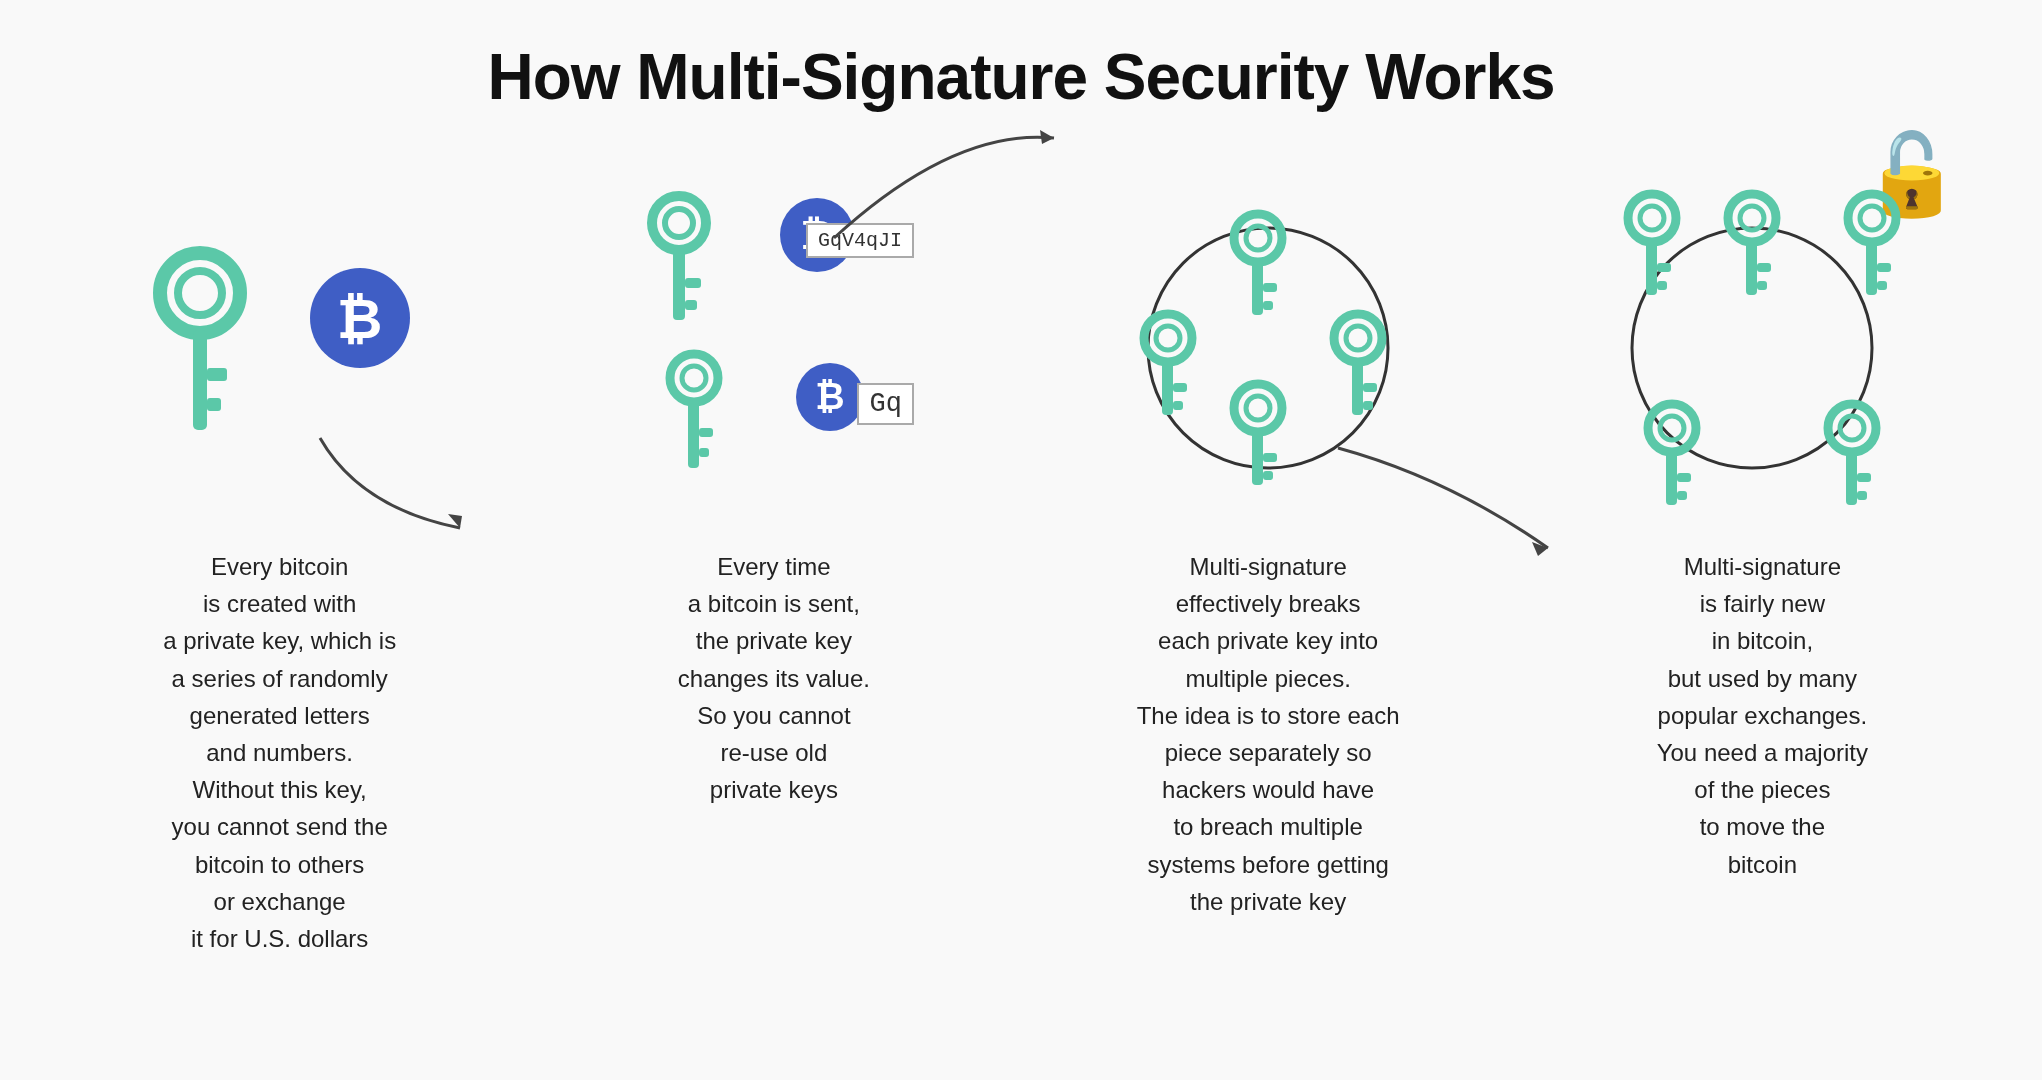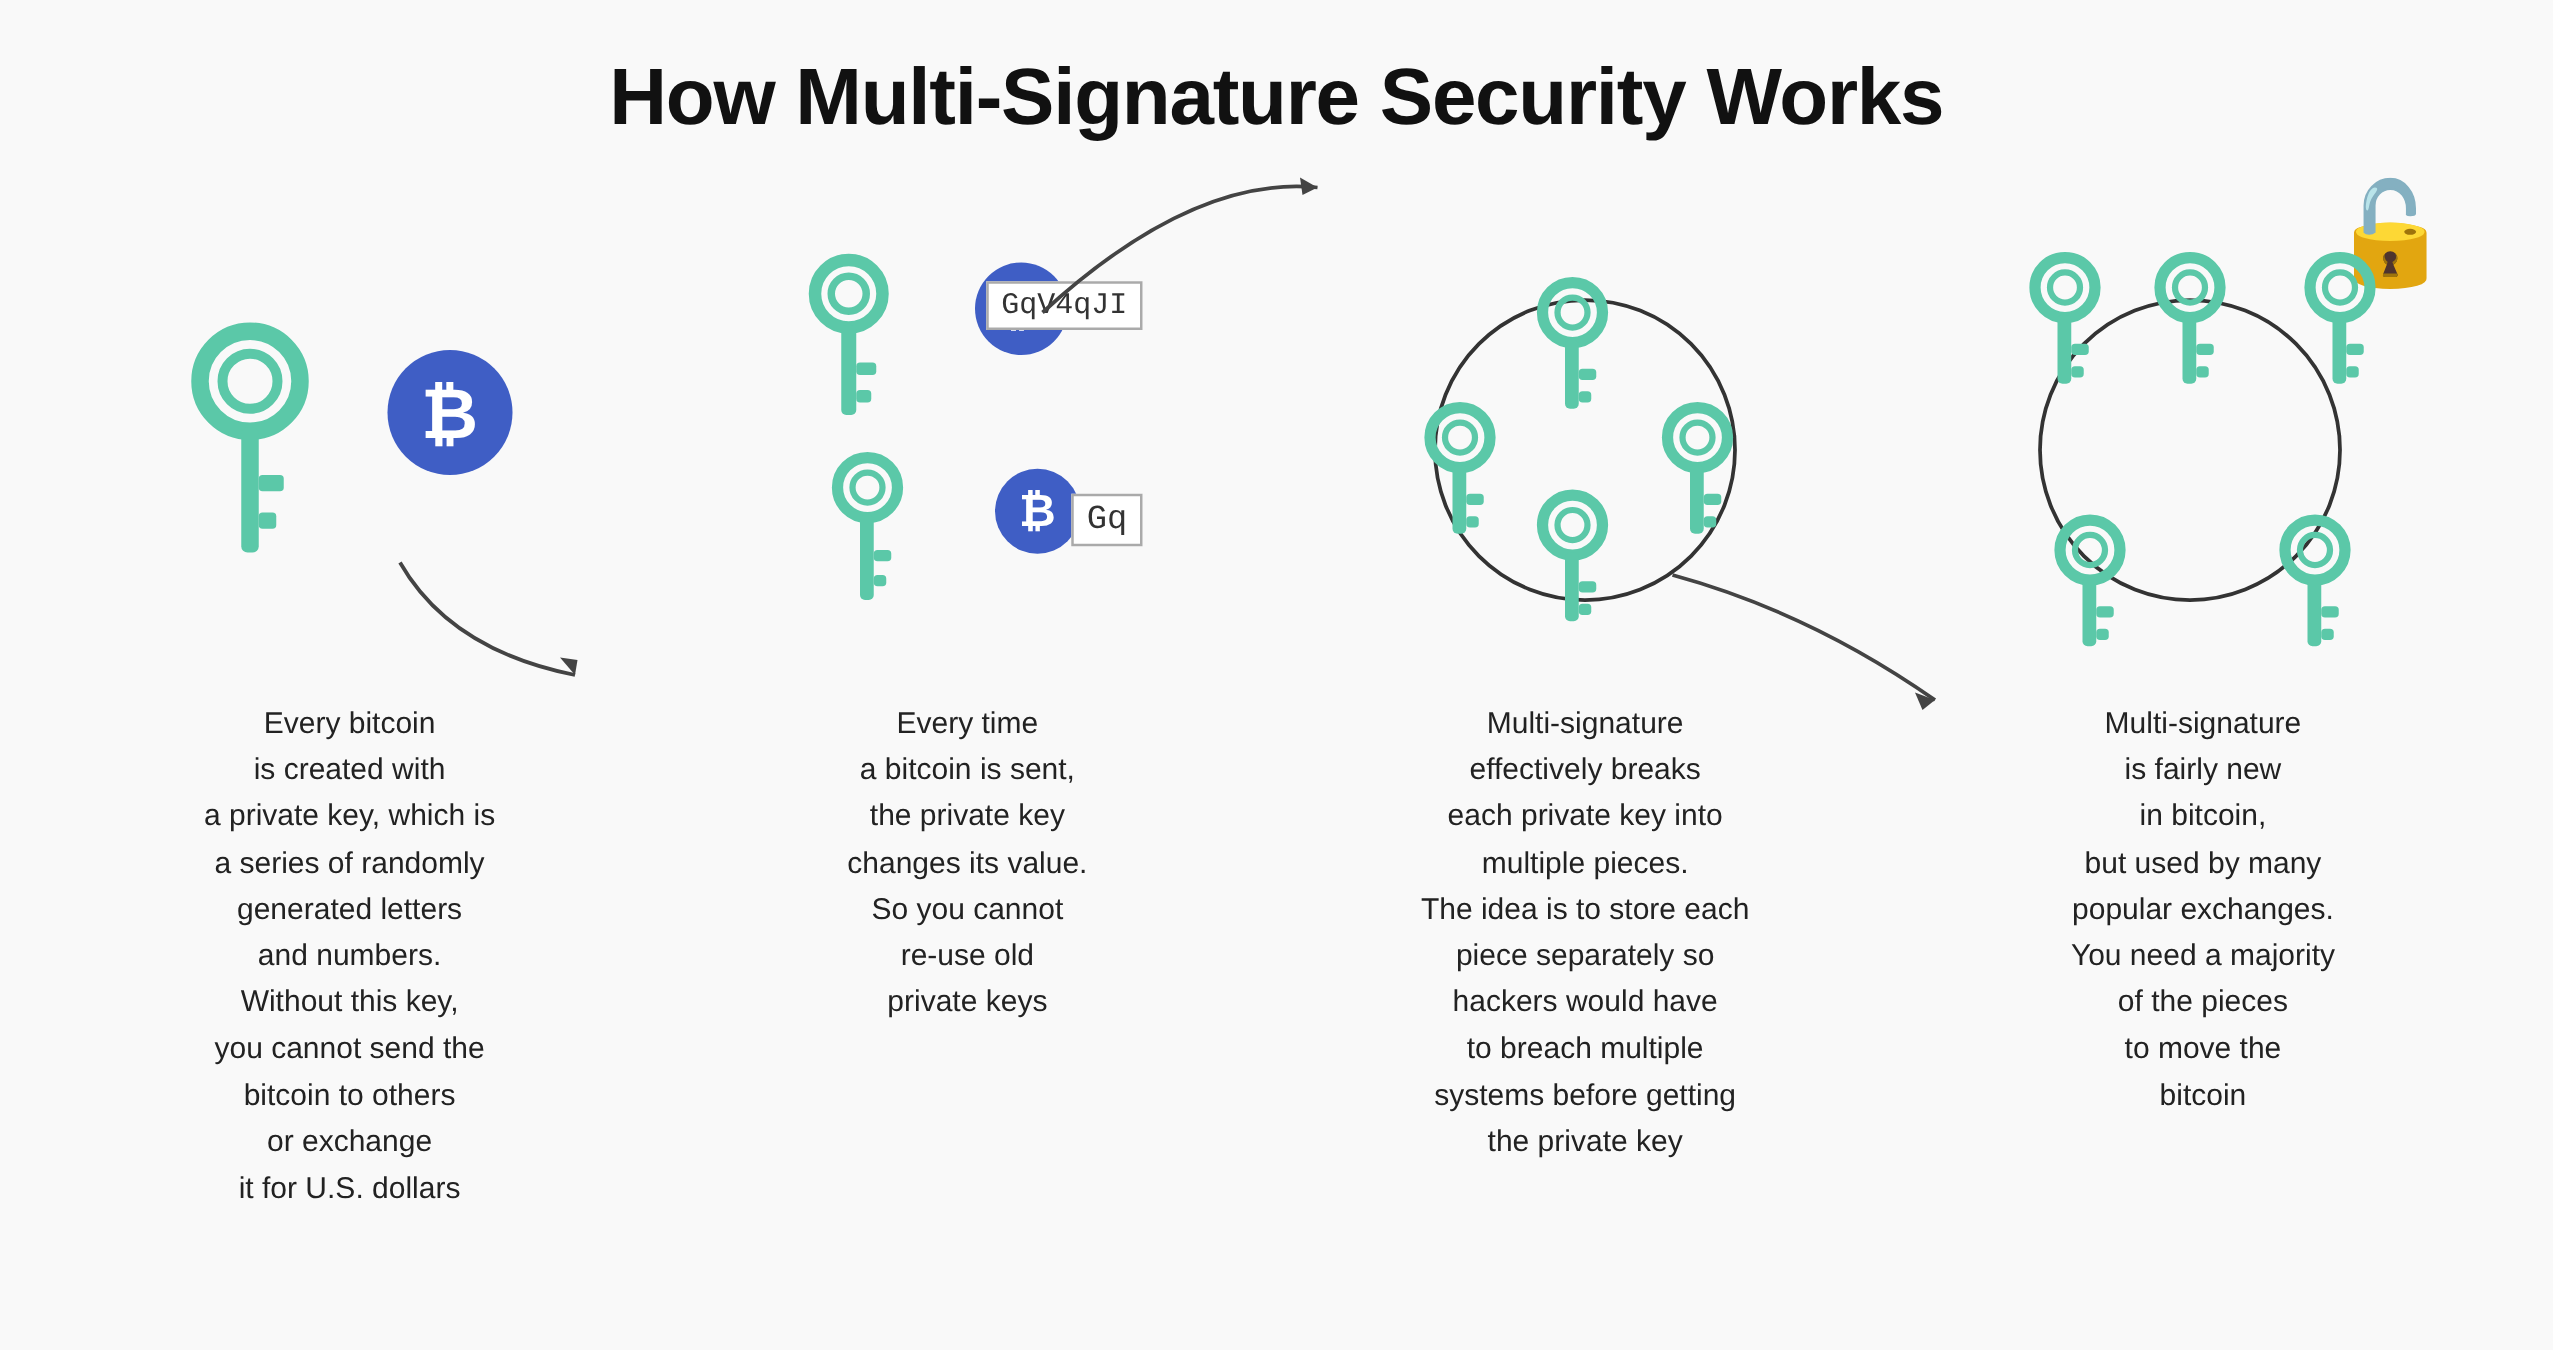--- a/index.html
+++ b/index.html
@@ -17,21 +17,21 @@
       display: flex;
       flex-direction: column;
       align-items: center;
       padding: 40px 60px 40px 60px;
     }
     .main-title {
       font-size: 64px;
       font-weight: 900;
       color: #111111;
       text-align: center;
-      margin-bottom: 46px;
+      margin-bottom: 34px;
       letter-spacing: -1px;
       font-family: Arial, Helvetica, sans-serif;
     }
     .infographic {
       display: flex;
       flex-direction: row;
       align-items: flex-start;
       justify-content: center;
       width: 100%;
       gap: 0px;
@@ -167,21 +167,21 @@
           <svg style="position:absolute; left:10px; top:0px;" width="80" height="140" viewBox="0 0 80 140">
             <circle cx="35" cy="35" r="27" fill="none" stroke="#5bc8a8" stroke-width="10"></circle>
             <circle cx="35" cy="35" r="14" fill="none" stroke="#5bc8a8" stroke-width="6"></circle>
             <rect x="29" y="60" width="12" height="72" rx="4" fill="#5bc8a8"></rect>
             <rect x="41" y="90" width="16" height="10" rx="3" fill="#5bc8a8"></rect>
             <rect x="41" y="112" width="12" height="10" rx="3" fill="#5bc8a8"></rect>
           </svg>
 
           <div class="bitcoin-circle" style="right:60px; top:10px; width:74px; height:74px; font-size:40px;">₿</div>
 
-          <div class="key-label-box" style="position:absolute; right:0px; top:25px; font-size:24px;">GqV4qJI</div>
+          <div class="key-label-box" style="position:absolute; right:0px; top:35px; font-size:20px;">GqV4qJI</div>
 
           <svg style="position:absolute; left:30px; top:160px;" width="70" height="130" viewBox="0 0 70 130">
             <circle cx="30" cy="30" r="24" fill="none" stroke="#5bc8a8" stroke-width="9"></circle>
             <circle cx="30" cy="30" r="12" fill="none" stroke="#5bc8a8" stroke-width="5"></circle>
             <rect x="24" y="52" width="11" height="68" rx="4" fill="#5bc8a8"></rect>
             <rect x="35" y="80" width="14" height="9" rx="3" fill="#5bc8a8"></rect>
             <rect x="35" y="100" width="10" height="9" rx="3" fill="#5bc8a8"></rect>
           </svg>
 
           <div class="bitcoin-circle" style="right:50px; top:175px; width:68px; height:68px; font-size:36px;">₿</div>

